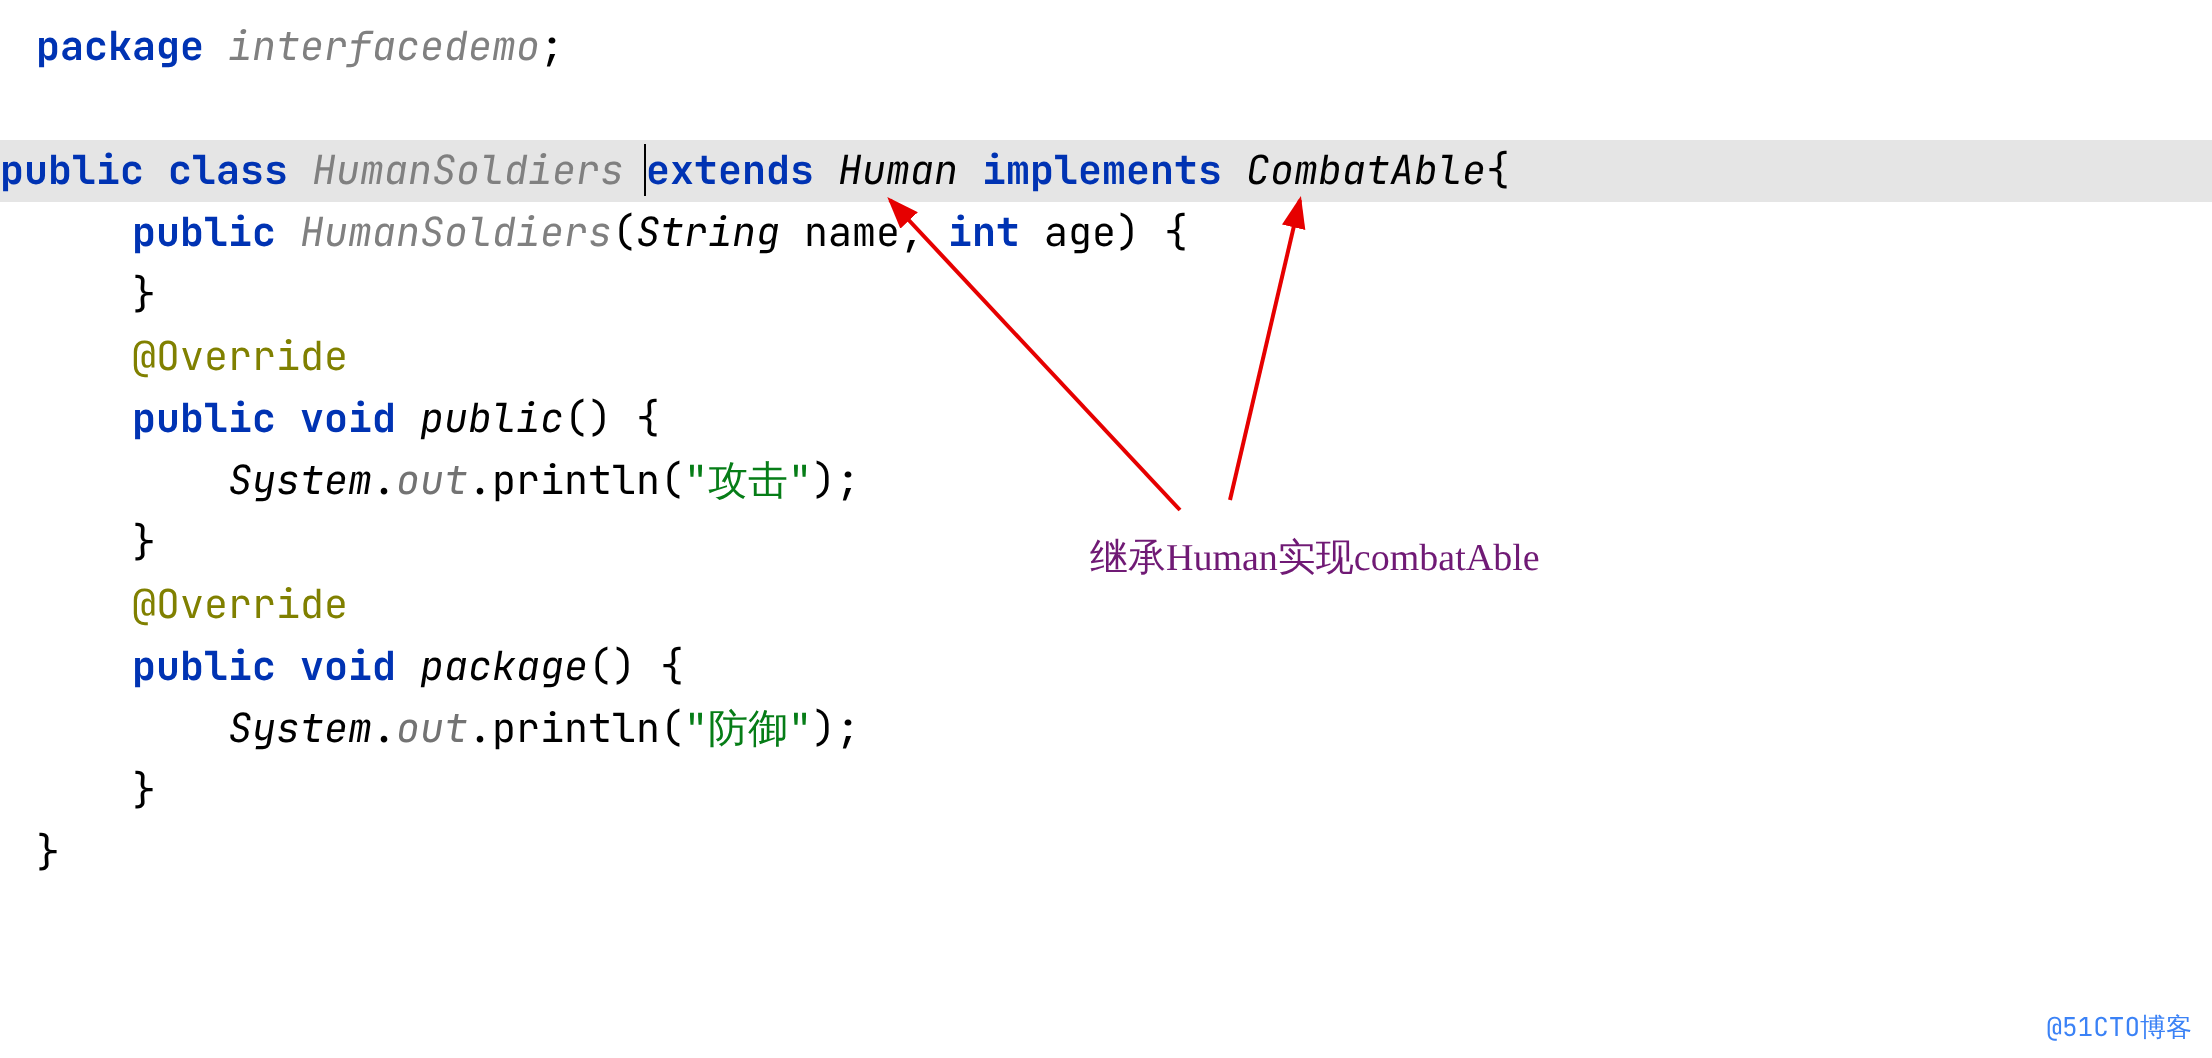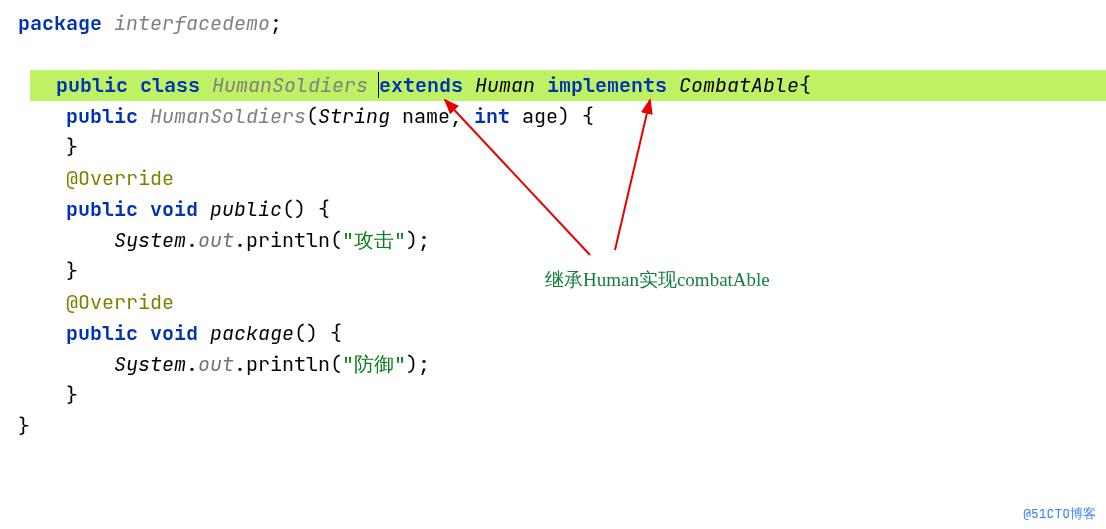--- a/index.html
+++ b/index.html
@@ -16,24 +16,23 @@
       padding: 8px 0;
       position: relative;
       width: 1106px;
       height: 529px;
     }
     .code-line {
       white-space: pre;
       padding-left: 18px;
     }
     .highlighted-line {
-      background: #bef264;
+      background: #e5e5e5;
       white-space: pre;
-      padding-left: 26px;
-      margin-left: 30px;
+      padding-left: 0;
     }
     .kw {
       color: #0033b3;
       font-weight: bold;
       font-style: normal;
     }
     .cls {
       color: #808080;
     }
     .param {
@@ -56,21 +55,21 @@
     .str {
       color: #067d17;
       font-style: normal;
     }
     .plain {
       color: #000;
       font-style: normal;
     }
     .annotation-text {
       position: absolute;
-      color: #15803d;
+      color: #701a75;
       font-size: 19px;
       font-style: normal;
       font-family: 'SimSun', serif;
     }
     .arrow-svg {
       position: absolute;
       pointer-events: none;
     }
     .watermark {
       position: absolute;

